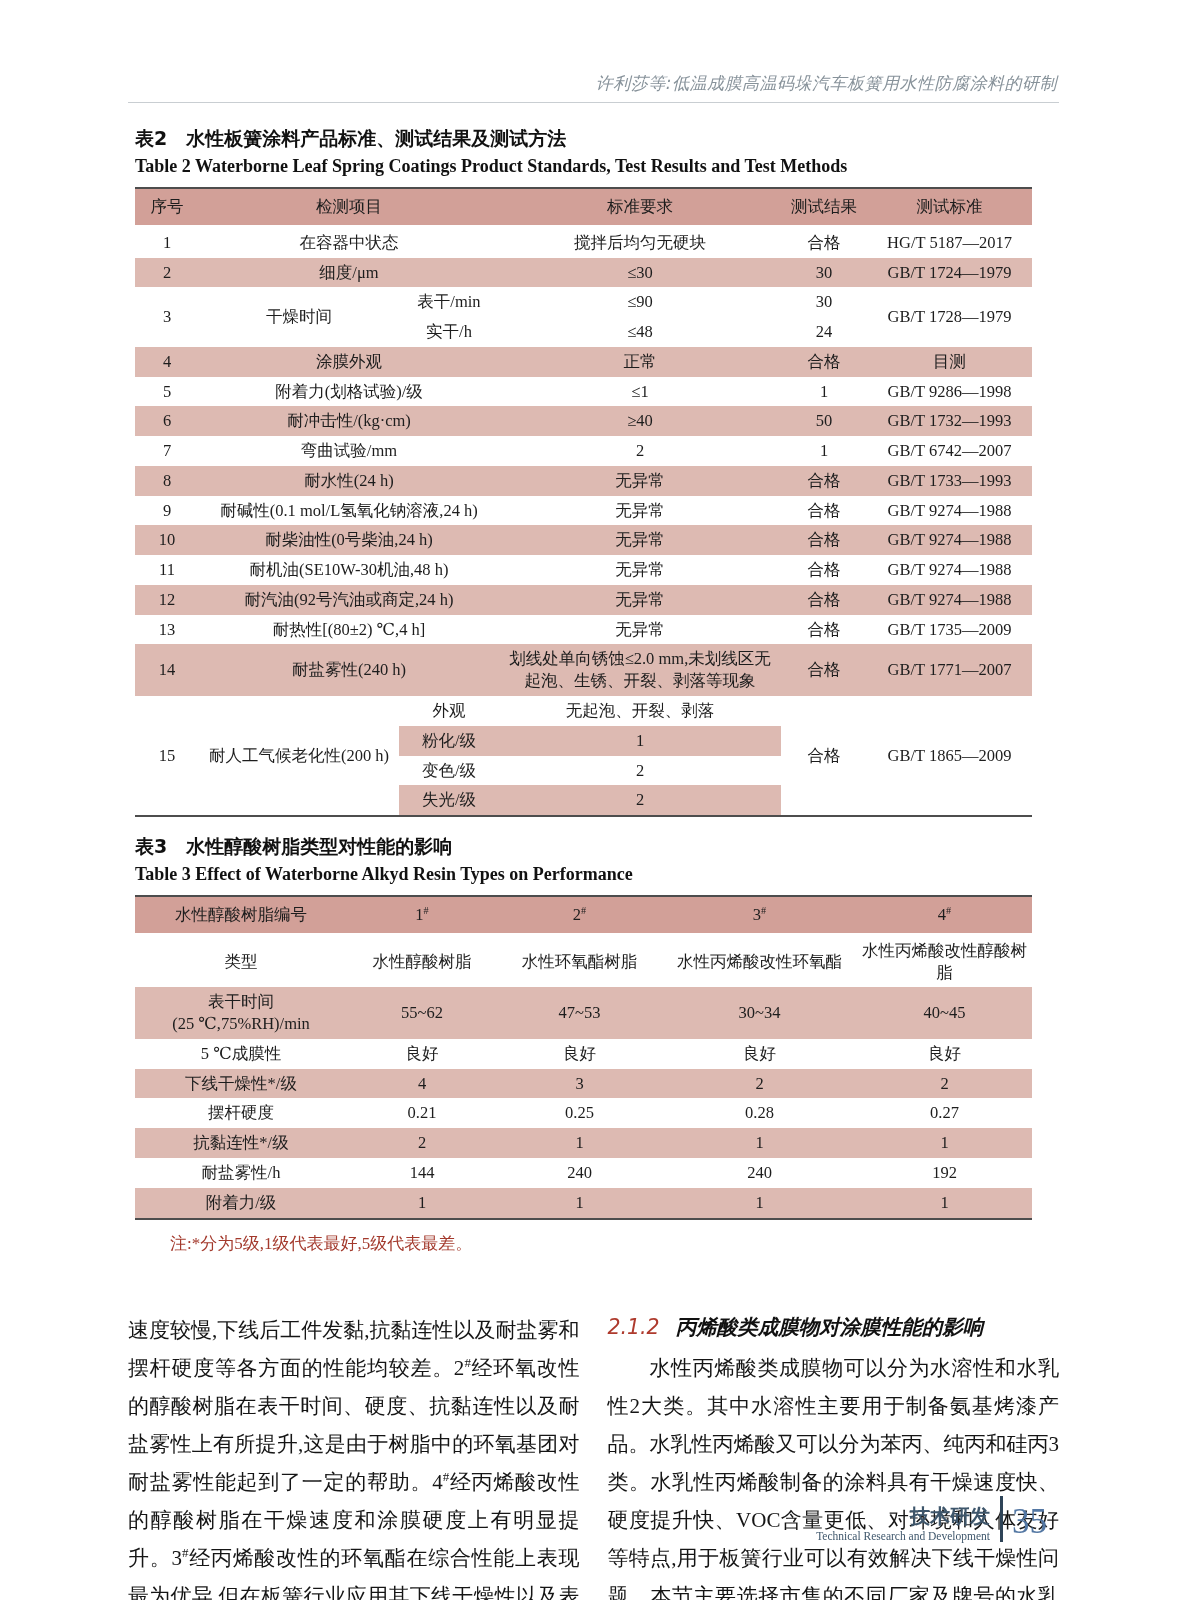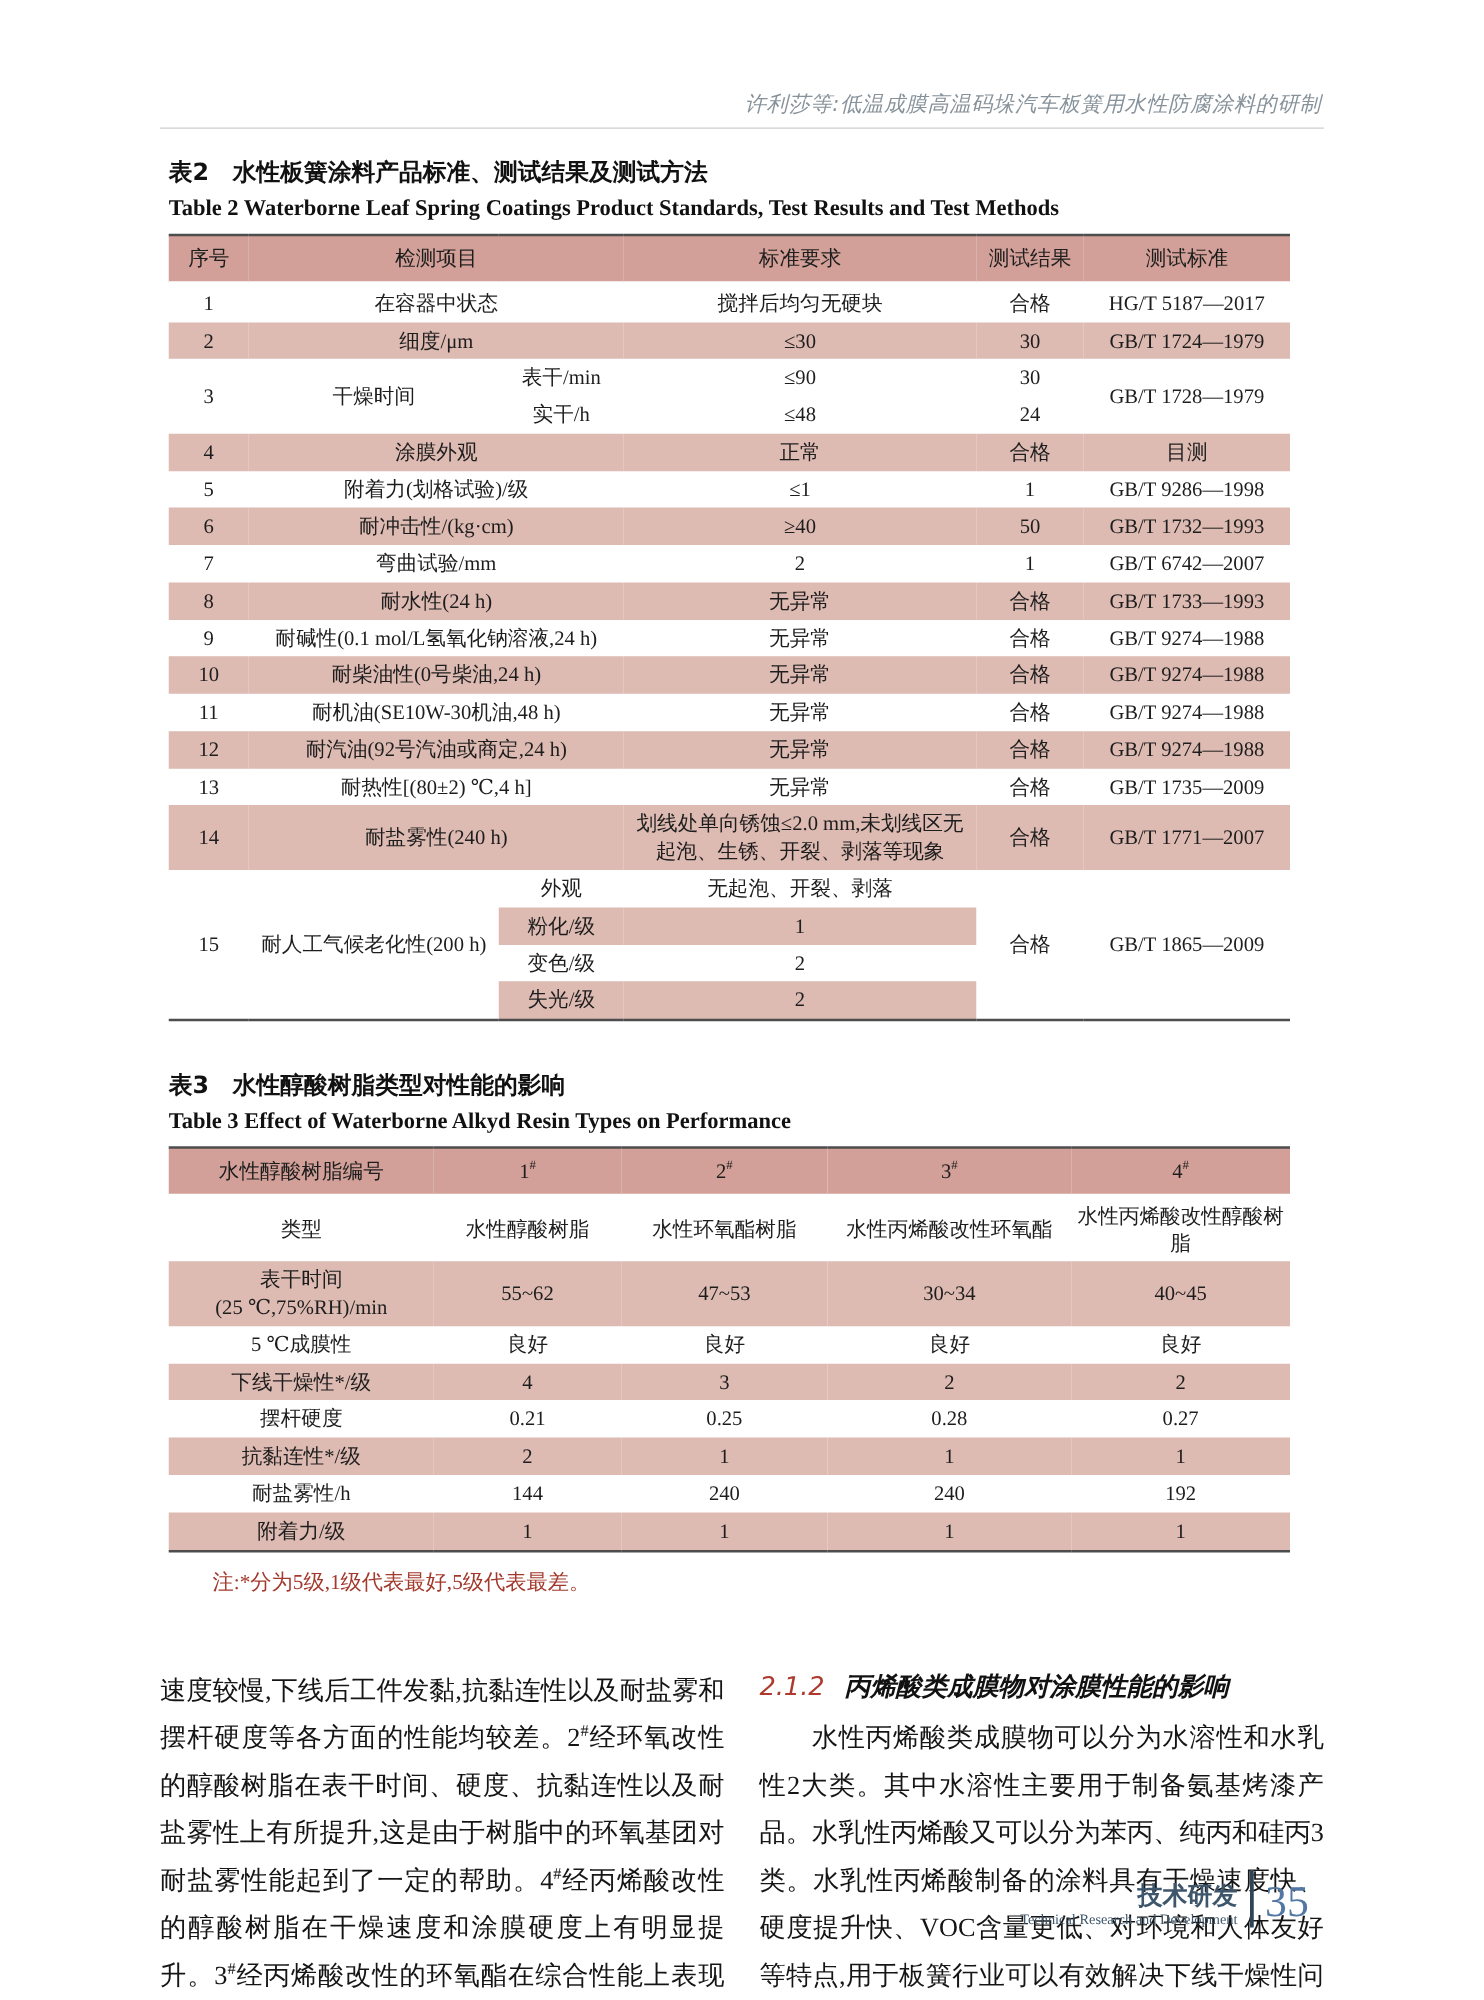--- a/index.html
+++ b/index.html
@@ -253,21 +253,21 @@
             <td class="c-sub">变色/级</td>
             <td class="c-req">2</td>
           </tr>
           <tr>
             <td class="c-sub shaded-cell">失光/级</td>
             <td class="c-req shaded-cell">2</td>
           </tr>
         </tbody>
     </table>
 
-    <div class="tbl-titles" style="margin-top:38px">
+    <div class="tbl-titles" style="margin-top:16px">
       <div class="tbl-title-zh">表3　水性醇酸树脂类型对性能的影响</div>
       <div class="tbl-title-en">Table 3  Effect of Waterborne Alkyd Resin Types on Performance</div>
     </div>
 
     <table class="paper t3">
       <colgroup>
         <col style="width:212px">
           <col style="width:150px">
           <col style="width:165px">
         <col style="width:195px">

